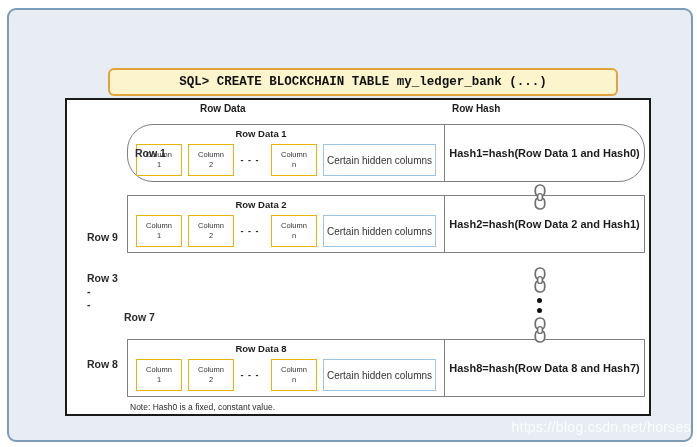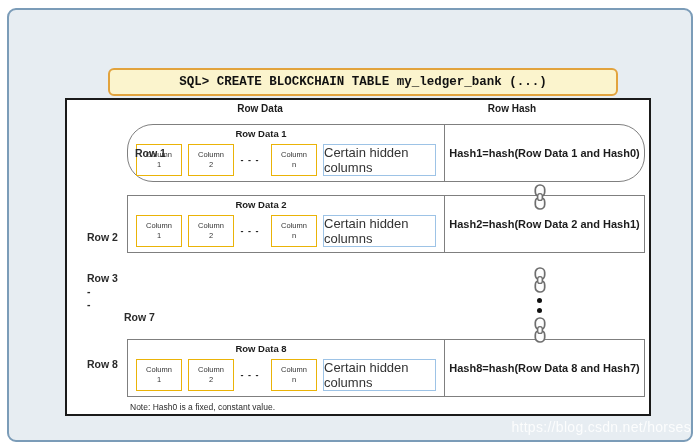--- a/index.html
+++ b/index.html
@@ -8,41 +8,41 @@
   .frame{position:absolute;left:7px;top:8px;width:686px;height:434px;box-sizing:border-box;
          background:#e7edf2;border:2px solid #7b9cb8;border-radius:9px;}
   .page-title{position:absolute;left:0;top:26px;width:100%;text-align:center;
          font-size:15px;color:#151515;letter-spacing:.2px;}
   .sqlbox{position:absolute;left:108px;top:68px;width:510px;height:28px;box-sizing:border-box;
          background:#fbf4cd;border:2px solid #e2a33d;border-radius:6px;
          display:flex;align-items:center;justify-content:center;}
   .sqlbox span{font-family:"Liberation Mono",monospace;font-weight:700;font-size:12.5px;color:#111;}
   .mainbox{position:absolute;left:65px;top:98px;width:586px;height:318px;box-sizing:border-box;
          background:#ffffff;border:2px solid #1a1a1a;}
-  .colhdr{position:absolute;top:3px;width:120px;text-align:center;
+  .colhdr{position:absolute;top:3px;width:120px;
          font-size:10px;font-weight:700;color:#1c1c1c;}
   .hdr-left{left:133px;}
   .hdr-right{left:385px;}
   .band{position:absolute;left:60px;width:518px;height:58px;box-sizing:border-box;
         border:1px solid #7f7f7f;background:#fff;display:flex;}
   .band-1{top:24px;border-radius:26px;} .band-2{top:95px;} .band-8{top:239px;}
   .band-left{width:316px;display:flex;flex-direction:column;box-sizing:border-box;}
   .band-title{height:17px;line-height:18px;text-align:center;padding-right:50px;
         font-size:9.5px;font-weight:700;color:#1c1c1c;}
   .cols{flex:1;position:relative;}
   .colbox{position:absolute;top:2px;width:46px;height:32px;box-sizing:border-box;
         border:1px solid #eab308;background:#fff;display:flex;flex-direction:column;
         align-items:center;justify-content:center;font-size:7.5px;color:#333;line-height:1.35;}
   .c1{left:8px;} .c2{left:60px;} .cn{left:143px;}
   .dashes{position:absolute;top:2px;left:104px;width:36px;height:32px;display:flex;
         align-items:center;justify-content:center;font-size:9px;font-weight:700;
         letter-spacing:1px;color:#222;}
   .hiddenbox{position:absolute;top:2px;left:195px;width:113px;height:32px;box-sizing:border-box;
         border:1px solid #9dc3e6;background:#fff;display:flex;align-items:center;
-        justify-content:center;font-size:13px;color:#333;}
+        justify-content:center;font-size:10px;color:#333;}
   .band-right{flex:1;border-left:1px solid #7f7f7f;display:flex;align-items:center;
         justify-content:center;font-size:11px;font-weight:600;color:#1c1c1c;}
   .rowlabel{position:absolute;left:20px;width:50px;font-size:10.5px;font-weight:600;color:#2b2b2b;}
   .lbl-1{top:47px;padding-left:48px;} .lbl-2{top:131px;} .lbl-3{top:172px;}
   .lbl-d1{top:185px;} .lbl-d2{top:198px;} .lbl-7{top:211px;margin-left:37px;} .lbl-8{top:258px;}
   .chain{position:absolute;left:466px;width:14px;height:26px;}
   .chain-1{top:84px;} .chain-2{top:167px;} .chain-3{top:217px;}
   .dot{position:absolute;left:470px;width:5px;height:5px;border-radius:50%;background:#111;}
   .dot-1{top:198px;} .dot-2{top:208px;}
   .note{position:absolute;left:63px;top:302px;font-size:8.5px;color:#2b2b2b;}
@@ -133,21 +133,21 @@
           </div>
           <div class="hiddenbox">Certain hidden columns</div>
         </div>
       </div>
       <div class="band-right">
         <span>Hash8=hash(Row Data 8 and Hash7)</span>
       </div>
     </div>
 
     <div class="rowlabel lbl-1">Row 1</div>
-    <div class="rowlabel lbl-2">Row 2</div>
+    <div class="rowlabel lbl-2">Row 9</div>
     <div class="rowlabel lbl-3">Row 3</div>
     <div class="rowlabel lbl-d1">-</div>
     <div class="rowlabel lbl-d2">-</div>
     <div class="rowlabel lbl-7">Row 7</div>
     <div class="rowlabel lbl-8">Row 8</div>
 
     <svg class="chain chain-1" viewBox="0 0 14 26">
       <rect x="2.3" y="1" width="9.4" height="11.6" rx="4.5" fill="#fdfdfd" stroke="#6e6e6e" stroke-width="1.7"></rect>
       <rect x="2.3" y="13.4" width="9.4" height="11.6" rx="4.5" fill="#fdfdfd" stroke="#6e6e6e" stroke-width="1.7"></rect>
       <rect x="4.7" y="9.6" width="4.6" height="6.8" rx="2.2" fill="#fdfdfd" stroke="#6e6e6e" stroke-width="1.4"></rect>

